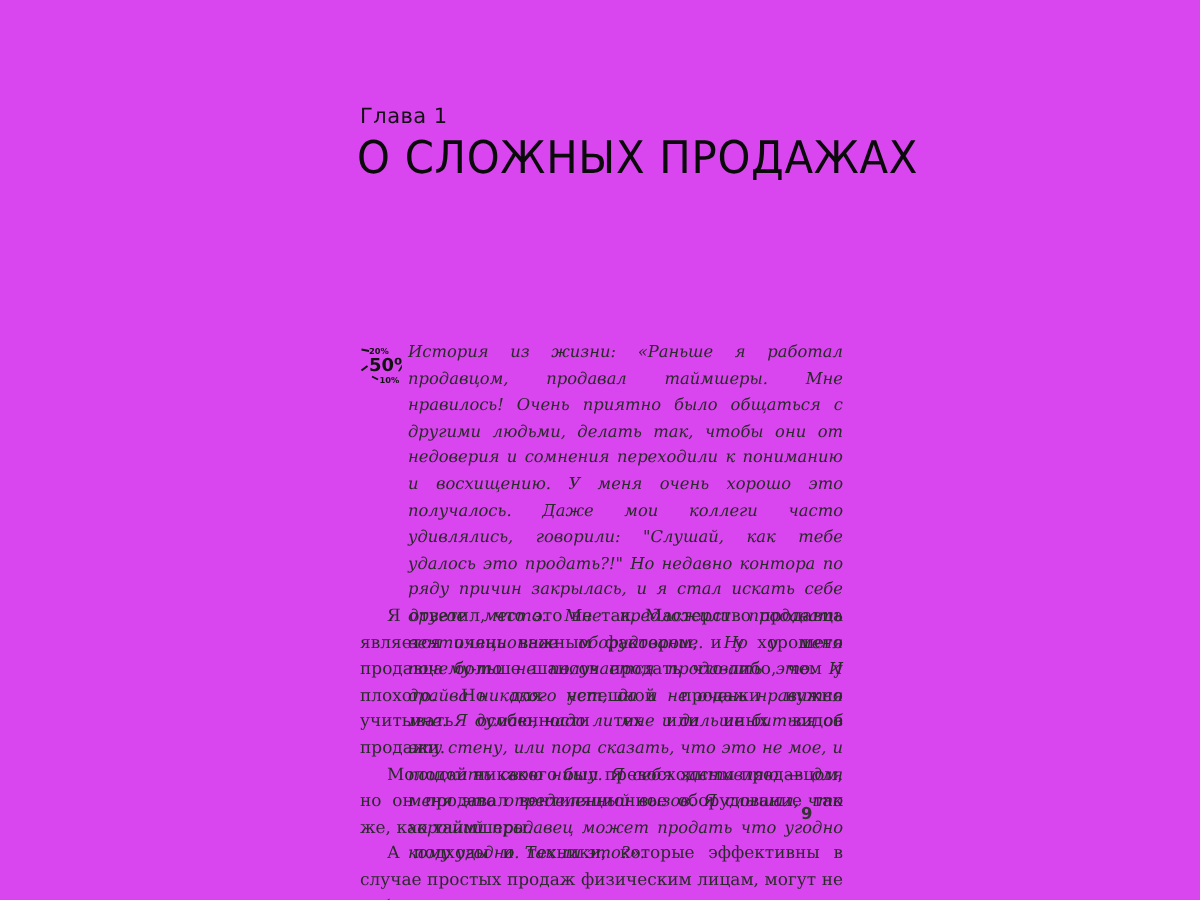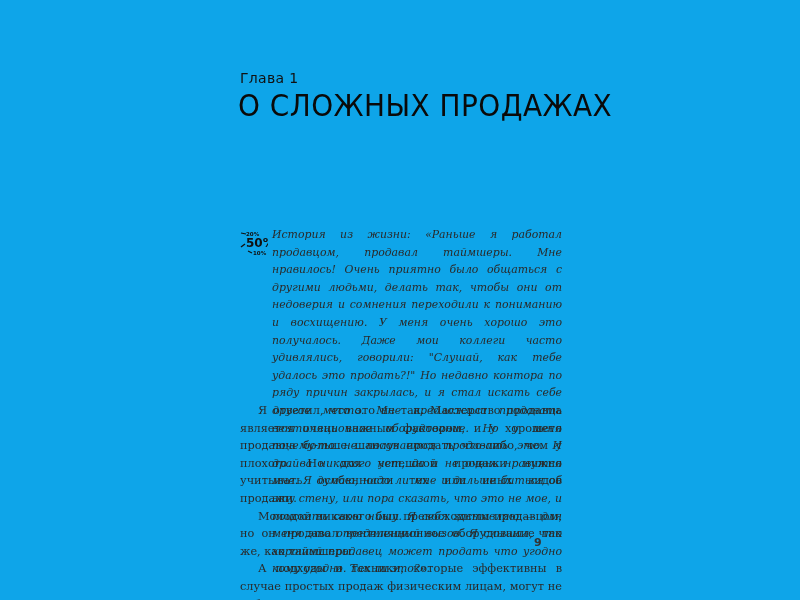--- a/index.html
+++ b/index.html
@@ -1,17 +1,17 @@
 <!DOCTYPE html>
 <html><head>
 <meta charset="utf-8">
 <style>
   html, body { margin: 0; padding: 0; background: #ffffff; }
   body { width: 800px; height: 600px; position: relative; overflow: hidden; }
-  .page { position: absolute; left: 0; top: 0; width: 800px; height: 600px; background: #0ea5e9; }
+  .page { position: absolute; left: 0; top: 0; width: 800px; height: 600px; background: #d946ef; }
   .chapter-label {
     position: absolute; left: 240px; top: 70px;
     font-family: "DejaVu Sans", sans-serif; font-size: 14px; color: #111; letter-spacing: 0.3px;
   }
   .chapter-title {
     position: absolute; left: 238px; top: 88px;
     font-family: "DejaVu Sans", sans-serif; font-size: 30px; color: #0a0a0a;
     letter-spacing: 0.5px; transform: scaleX(0.93); transform-origin: left top; white-space: nowrap;
   }
   .body-text {

